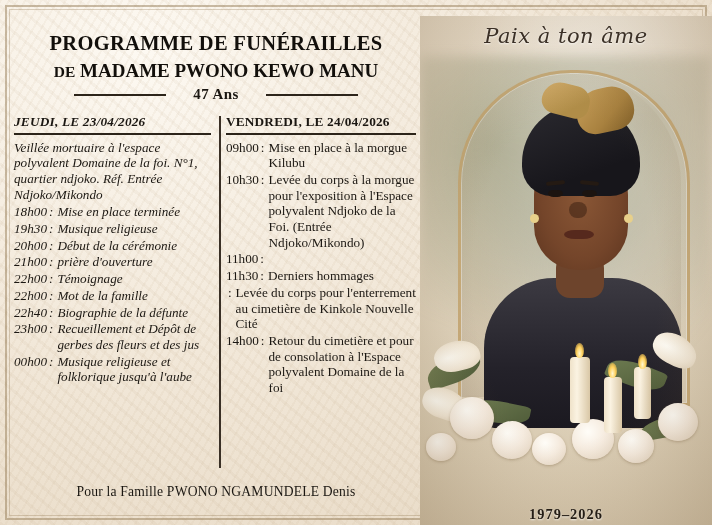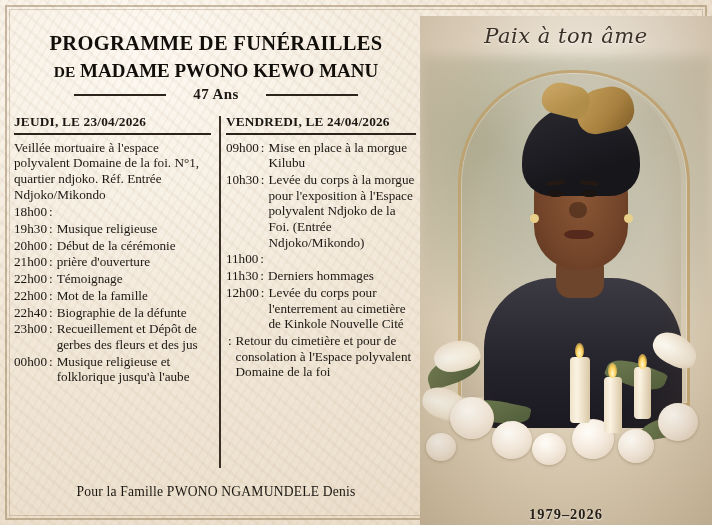--- a/index.html
+++ b/index.html
@@ -97,21 +97,21 @@
   .columns {
     position: absolute;
     top: 98px;
     left: 0;
     width: 404px;
     display: flex;
   }
   .col {
     position: relative;
   }
-  .col-thu { width: 206px; padding-right: 4px; }
+  .col-thu { width: 206px; padding-right: 4px; font-style: italic; }
   .col-fri { width: 198px; padding-left: 8px; }
   .col-divider {
     position: absolute;
     left: 205px;
     top: 100px;
     width: 1.5px;
     height: 352px;
     background: #3a3026;
   }
   .day-head {
@@ -438,20 +438,21 @@
     <div class="columns">
 
       <div class="col col-thu">
         <div class="day-head">JEUDI, LE 23/04/2026</div>
         <div class="day-rule rule-thu"></div>
         <div class="intro">Veillée mortuaire à l'espace polyvalent Domaine de la foi. N°1, quartier ndjoko. Réf. Entrée Ndjoko/Mikondo</div>
         <ul class="sched">
           <li>
             <span class="time">18h00</span>
             <span class="sep">:</span>
+            <span class="desc">Mise en place terminée</span>
           </li>
           <li>
             <span class="time">19h30</span>
             <span class="sep">:</span>
             <span class="desc">Musique religieuse</span>
           </li>
           <li>
             <span class="time">20h00</span>
             <span class="sep">:</span>
             <span class="desc">Début de la cérémonie</span>
@@ -506,25 +507,25 @@
           <li>
             <span class="time">11h00</span>
             <span class="sep">:</span>
           </li>
           <li>
             <span class="time">11h30</span>
             <span class="sep">:</span>
             <span class="desc">Derniers hommages</span>
           </li>
           <li>
-            <span class="time">12h00</span>
             <span class="sep">:</span>
             <span class="desc">Levée du corps pour l'enterrement au cimetière de Kinkole Nouvelle Cité</span>
           </li>
           <li>
+            <span class="time">14h00</span>
             <span class="sep">:</span>
             <span class="desc">Retour du cimetière et pour de consolation à l'Espace polyvalent Domaine de la foi</span>
           </li>
         </ul>
       </div>
 
     </div>
 
     <div class="footer-credit">Pour la Famille PWONO NGAMUNDELE Denis</div>
   </div>

